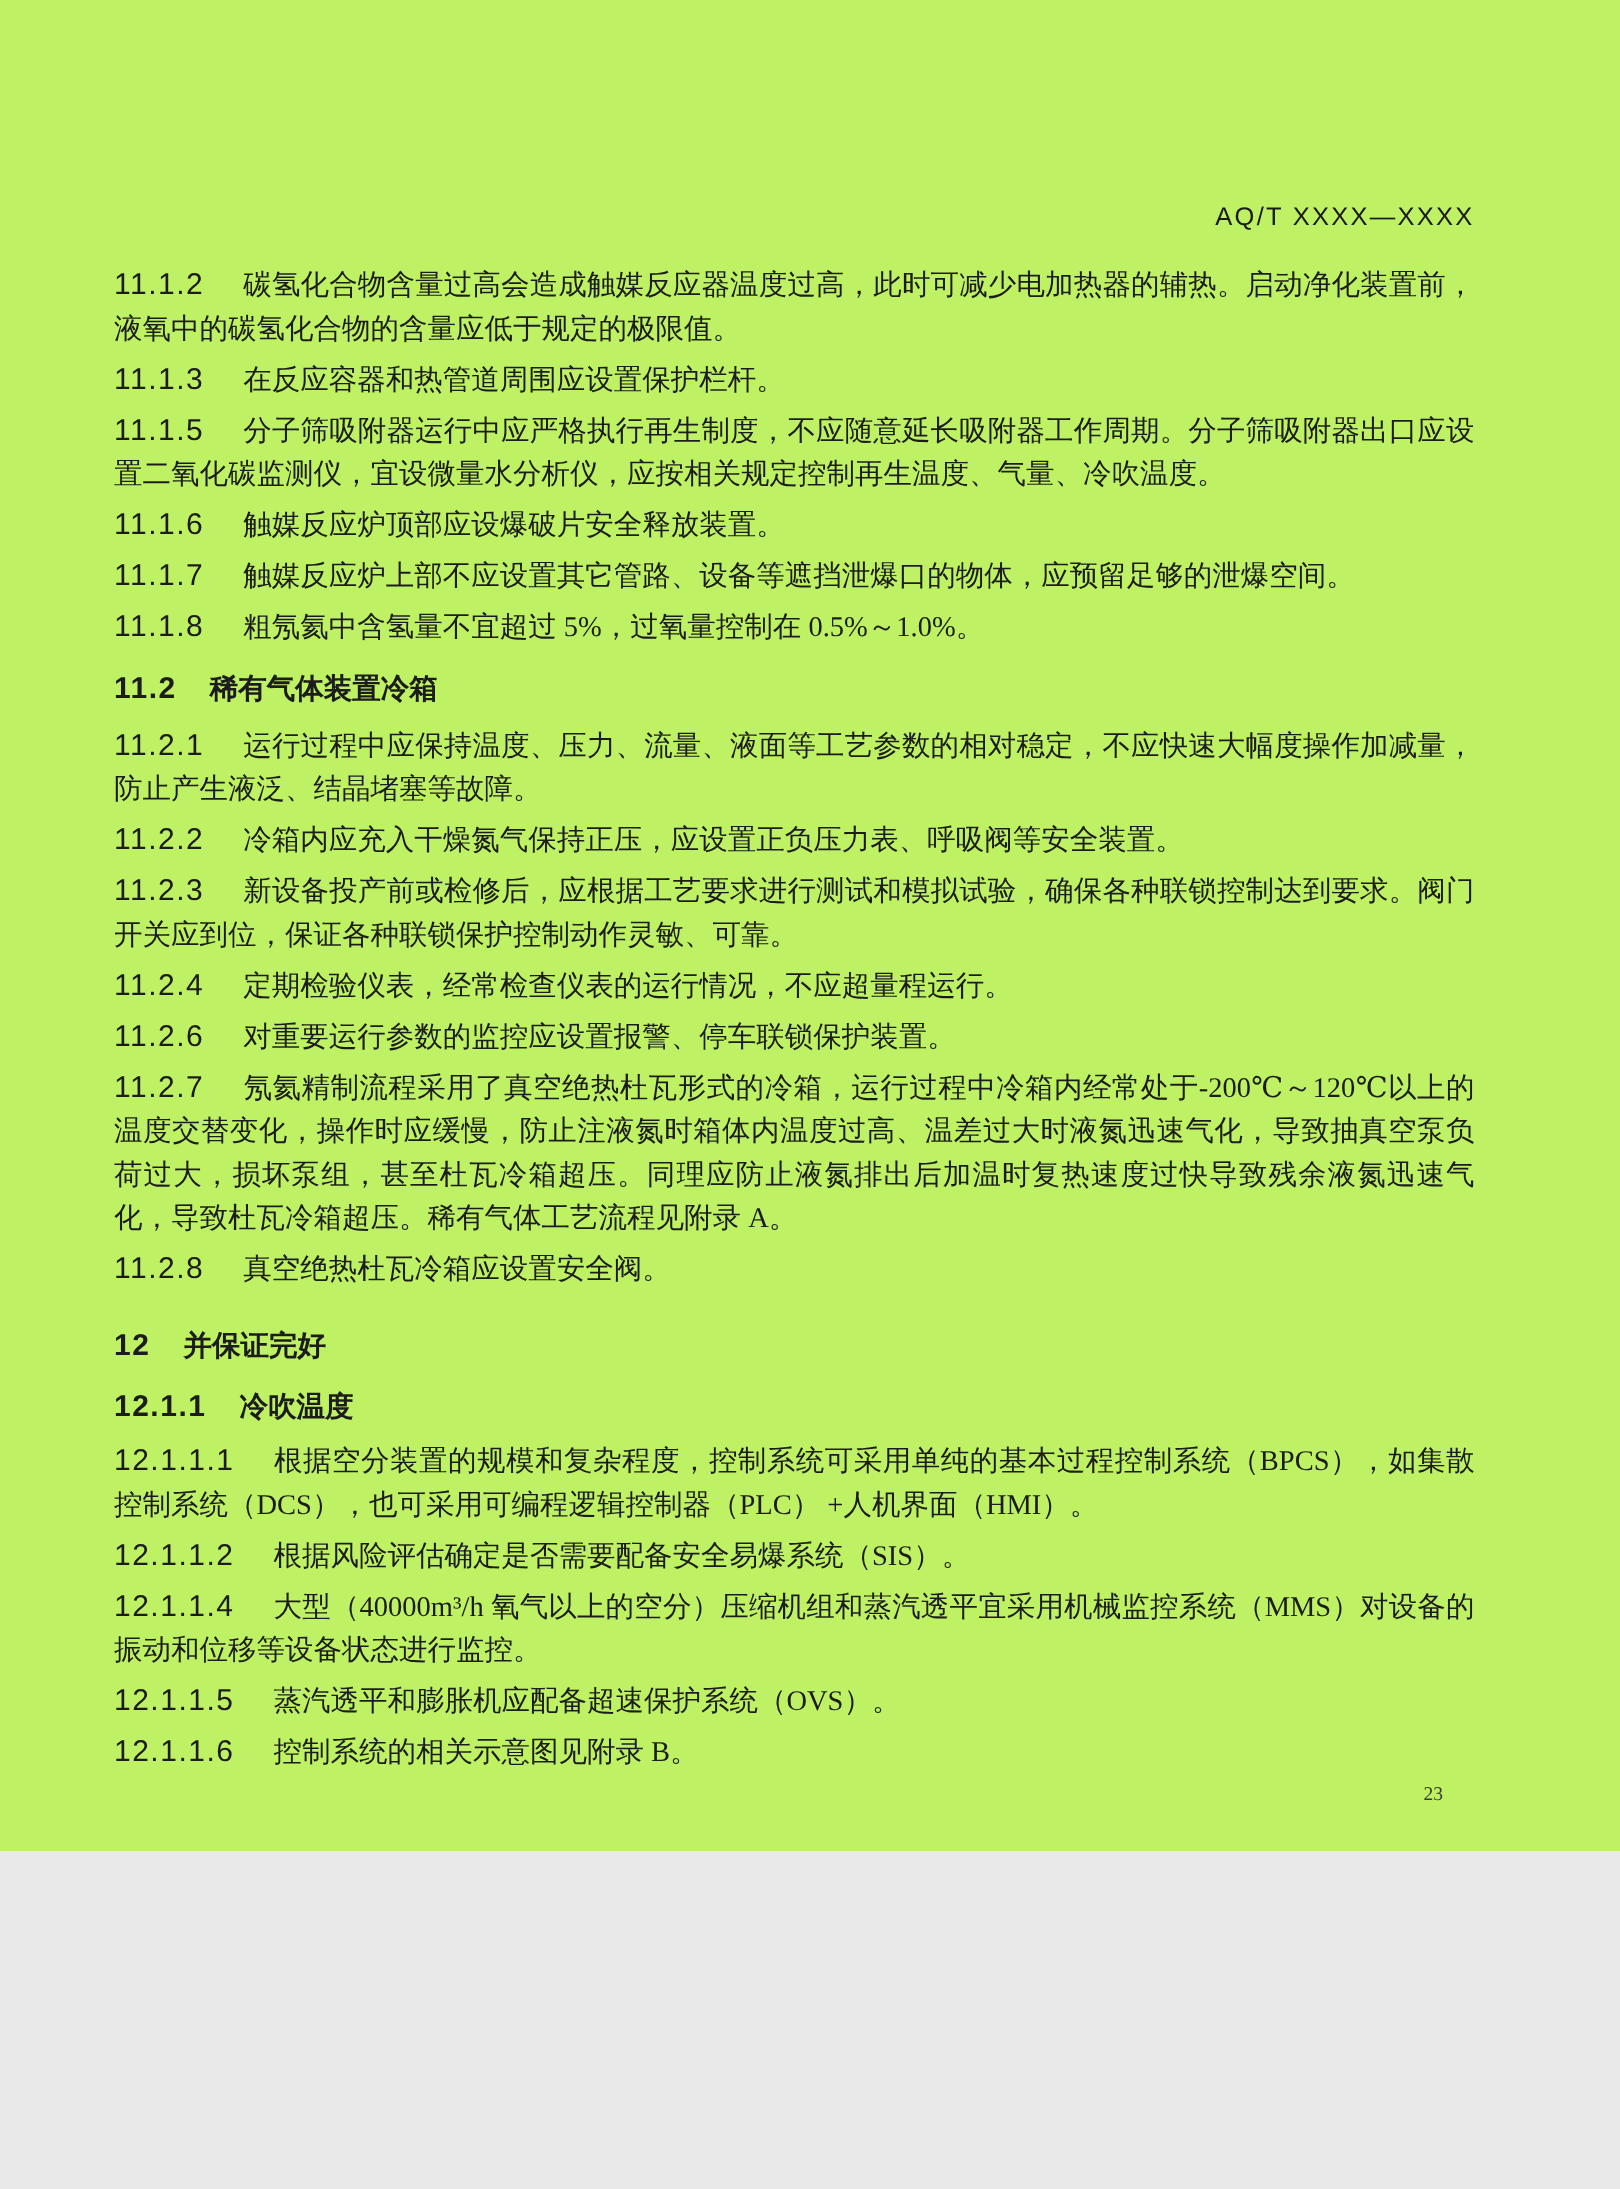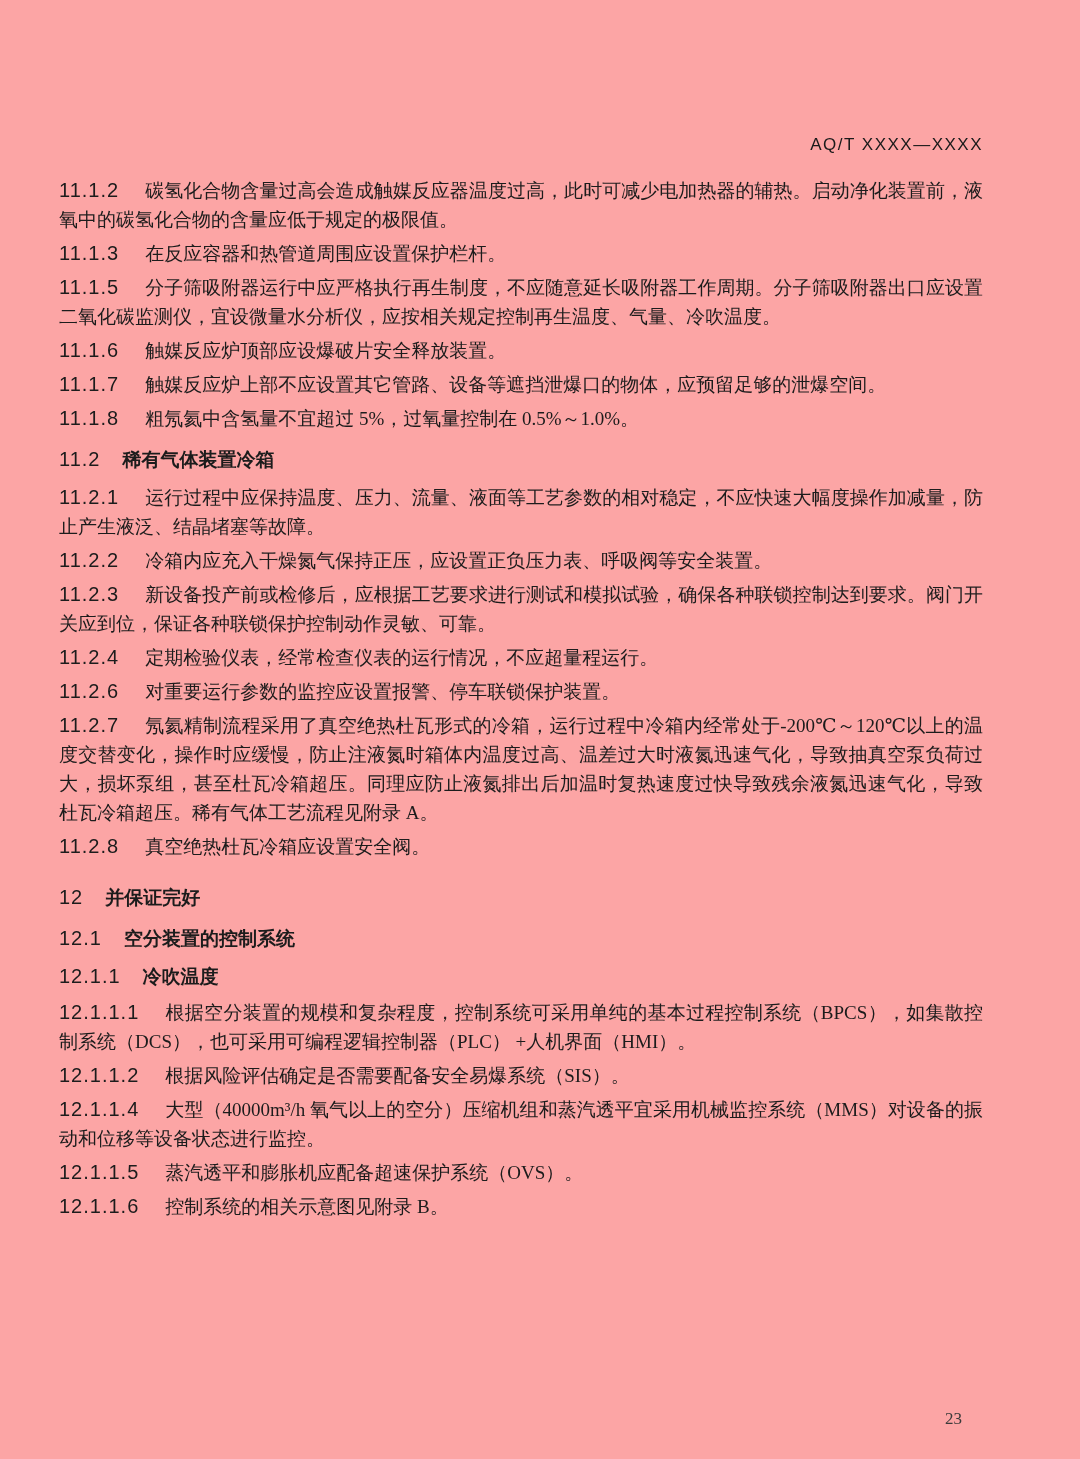--- a/index.html
+++ b/index.html
@@ -4,27 +4,27 @@
 <style>
   html, body {
     margin: 0;
     padding: 0;
     background: #e9e9e9;
     font-family: "Liberation Serif", "DejaVu Serif", serif;
   }
   .page {
     position: relative;
     width: 1080px;
-    height: 1459px;
+    height: 1234px;
     margin: 0 auto;
-    background: #fca5a5;
+    background: #bef264;
     color: #1c1c1c;
     overflow: hidden;
     box-sizing: border-box;
-    padding: 132px 97px 0 59px;
+    padding: 132px 97px 0 76px;
   }
   .page-header {
     text-align: right;
     font-family: "Liberation Sans", "DejaVu Sans", sans-serif;
     font-size: 17px;
     letter-spacing: 1.5px;
     line-height: 26px;
     color: #1a1a1a;
   }
   .doc-body {
@@ -40,29 +40,29 @@
     font-family: "Liberation Sans", "DejaVu Sans", sans-serif;
     font-size: 20px;
     letter-spacing: 1px;
     padding-right: 26px;
     white-space: nowrap;
   }
   .heading {
     font-weight: bold;
     text-align: left;
   }
-  .heading .num { font-weight: normal; padding-right: 22px; }
+  .heading .num { font-weight: bold; padding-right: 22px; }
   .lv1 { margin: 22px 0 12px 0; }   
   .lv2 { margin: 12px 0 9px 0; }    
   .lv3 { margin: 8px 0 7px 0; }     
   .page-footer {
     position: absolute;
     right: 118px;
     bottom: 30px;
-    font-size: 17px;
+    font-size: 13px;
     color: #3a3a3a;
     font-family: "Liberation Serif", "DejaVu Serif", serif;
   }
 </style>
 </head>
 <body>
 
 <div class="page">
 
   <div class="page-header">
@@ -78,21 +78,20 @@
       <p class="clause"><span class="num">11.1.8</span><span>粗氖氦中含氢量不宜超过 5%，过氧量控制在 0.5%～1.0%。</span></p>
       <p class="heading lv2"><span class="num">11.2</span><span>稀有气体装置冷箱</span></p>
       <p class="clause"><span class="num">11.2.1</span><span>运行过程中应保持温度、压力、流量、液面等工艺参数的相对稳定，不应快速大幅度操作加减量，防止产生液泛、结晶堵塞等故障。</span></p>
       <p class="clause"><span class="num">11.2.2</span><span>冷箱内应充入干燥氮气保持正压，应设置正负压力表、呼吸阀等安全装置。</span></p>
       <p class="clause"><span class="num">11.2.3</span><span>新设备投产前或检修后，应根据工艺要求进行测试和模拟试验，确保各种联锁控制达到要求。阀门开关应到位，保证各种联锁保护控制动作灵敏、可靠。</span></p>
       <p class="clause"><span class="num">11.2.4</span><span>定期检验仪表，经常检查仪表的运行情况，不应超量程运行。</span></p>
       <p class="clause"><span class="num">11.2.6</span><span>对重要运行参数的监控应设置报警、停车联锁保护装置。</span></p>
       <p class="clause"><span class="num">11.2.7</span><span>氖氦精制流程采用了真空绝热杜瓦形式的冷箱，运行过程中冷箱内经常处于-200℃～120℃以上的温度交替变化，操作时应缓慢，防止注液氮时箱体内温度过高、温差过大时液氮迅速气化，导致抽真空泵负荷过大，损坏泵组，甚至杜瓦冷箱超压。同理应防止液氮排出后加温时复热速度过快导致残余液氮迅速气化，导致杜瓦冷箱超压。稀有气体工艺流程见附录 A。</span></p>
       <p class="clause"><span class="num">11.2.8</span><span>真空绝热杜瓦冷箱应设置安全阀。</span></p>
       <p class="heading lv1"><span class="num">12</span><span>并保证完好</span></p>
-      <p class="heading lv2"><span class="num">12.1</span><span>空分装置的控制系统</span></p>
       <p class="heading lv3"><span class="num">12.1.1</span><span>冷吹温度</span></p>
       <p class="clause"><span class="num">12.1.1.1</span><span>根据空分装置的规模和复杂程度，控制系统可采用单纯的基本过程控制系统（BPCS），如集散控制系统（DCS），也可采用可编程逻辑控制器（PLC） +人机界面（HMI）。</span></p>
       <p class="clause"><span class="num">12.1.1.2</span><span>根据风险评估确定是否需要配备安全易爆系统（SIS）。</span></p>
       <p class="clause"><span class="num">12.1.1.4</span><span>大型（40000m³/h 氧气以上的空分）压缩机组和蒸汽透平宜采用机械监控系统（MMS）对设备的振动和位移等设备状态进行监控。</span></p>
       <p class="clause"><span class="num">12.1.1.5</span><span>蒸汽透平和膨胀机应配备超速保护系统（OVS）。</span></p>
       <p class="clause"><span class="num">12.1.1.6</span><span>控制系统的相关示意图见附录 B。</span></p>
     </main>
 
   <div class="page-footer">
     <span>23</span>

